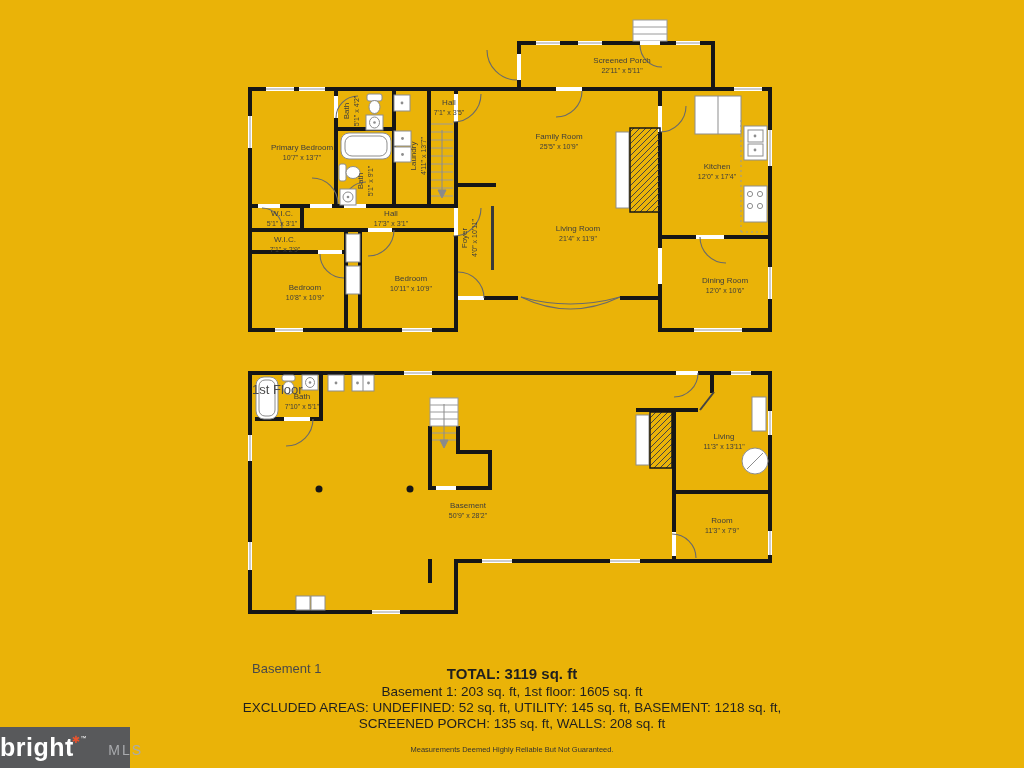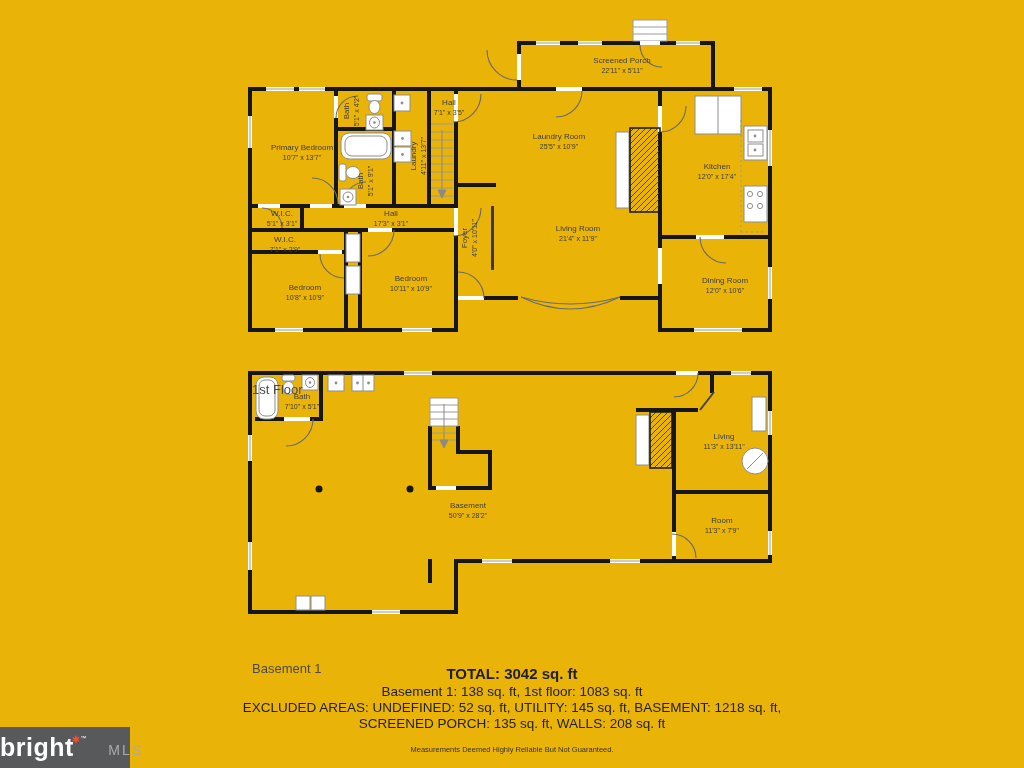--- a/index.html
+++ b/index.html
@@ -332,21 +332,21 @@
 </div>
 <div class="rlabel rot" style="left:419px;top:156px">
   <div class="rname">Laundry</div>
       <div class="rdims">4'11" x 13'7"</div>
 </div>
 <div class="rlabel" style="left:449px;top:108px">
   <div class="rname">Hall</div>
       <div class="rdims">7'1" x 3'5"</div>
 </div>
 <div class="rlabel" style="left:559px;top:142px">
-  <div class="rname">Laundry Room</div>
+  <div class="rname">Family Room</div>
       <div class="rdims">25'5" x 10'9"</div>
 </div>
 <div class="rlabel" style="left:717px;top:172px">
   <div class="rname">Kitchen</div>
       <div class="rdims">12'0" x 17'4"</div>
 </div>
 <div class="rlabel" style="left:578px;top:234px">
   <div class="rname">Living Room</div>
       <div class="rdims">21'4" x 11'9"</div>
 </div>
@@ -392,22 +392,22 @@
       <div class="rdims">50'9" x 28'2"</div>
 </div>
 <div class="rlabel" style="left:722px;top:526px">
   <div class="rname">Room</div>
       <div class="rdims">11'3" x 7'9"</div>
 </div>
 
 <div class="floor-title" style="left:252px;top:348px">1st Floor</div>
 <div class="floor-title" style="left:252px;top:627px">Basement 1</div>
 
-<div class="summary sum-total" style="top:665px">TOTAL: 3042 sq. ft</div>
-<div class="summary sum-line" style="top:684px">Basement 1: 138 sq. ft, 1st floor: 1083 sq. ft</div>
+<div class="summary sum-total" style="top:665px">TOTAL: 3119 sq. ft</div>
+<div class="summary sum-line" style="top:684px">Basement 1: 203 sq. ft, 1st floor: 1605 sq. ft</div>
 <div class="summary sum-line" style="top:700px">EXCLUDED AREAS: UNDEFINED: 52 sq. ft, UTILITY: 145 sq. ft, BASEMENT: 1218 sq. ft,</div>
 <div class="summary sum-line" style="top:716px">SCREENED PORCH: 135 sq. ft, WALLS: 208 sq. ft</div>
 <div class="summary disclaimer" style="top:745px">Measurements Deemed Highly Reliable But Not Guaranteed.</div>
 
 <div class="logo">
   <span class="logo-brand">bright</span>
       <span class="logo-star">✱</span>
       <span class="logo-tm">™</span>
       <span class="logo-suffix">MLS</span>
 </div>

